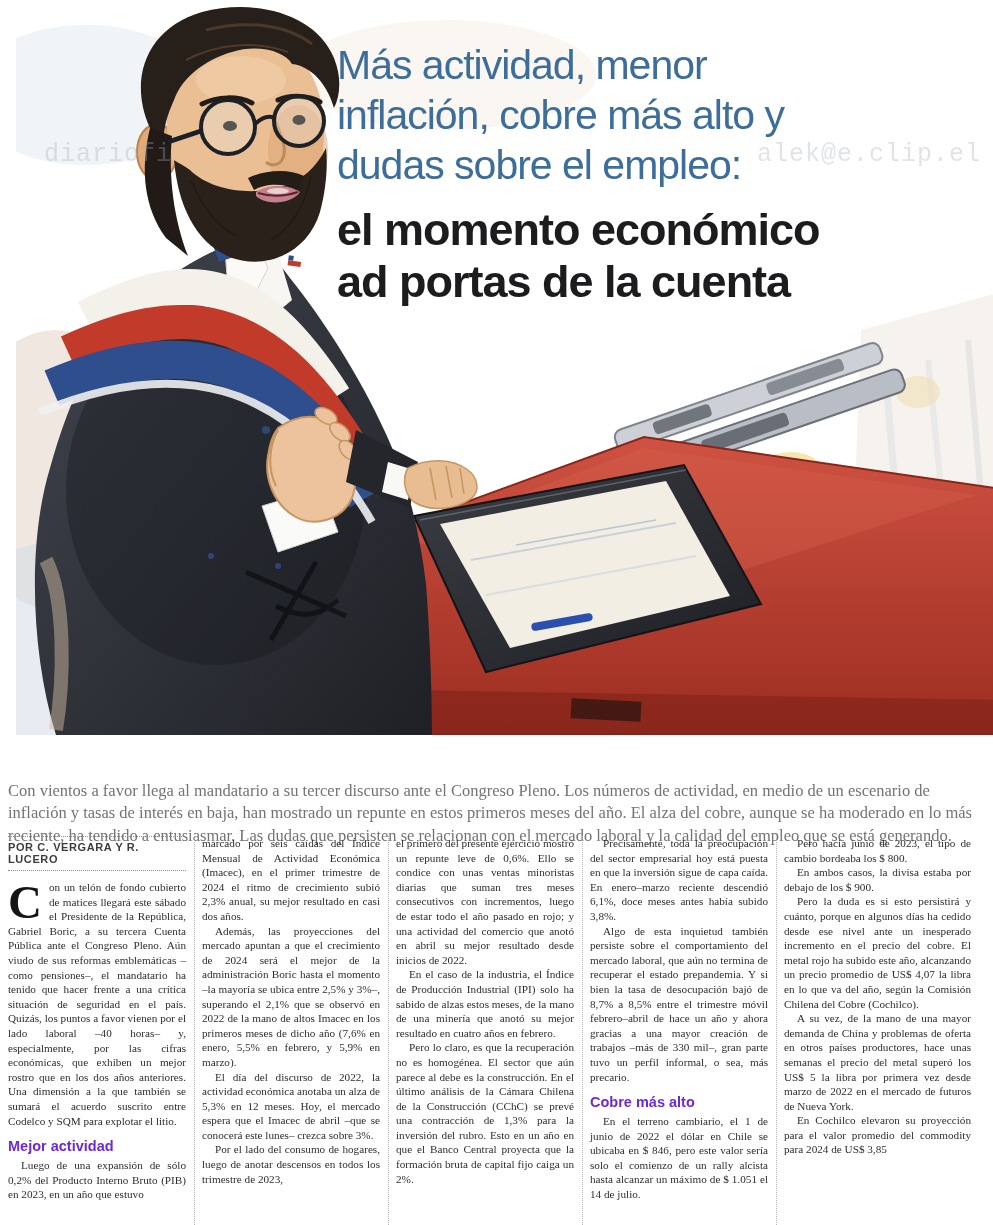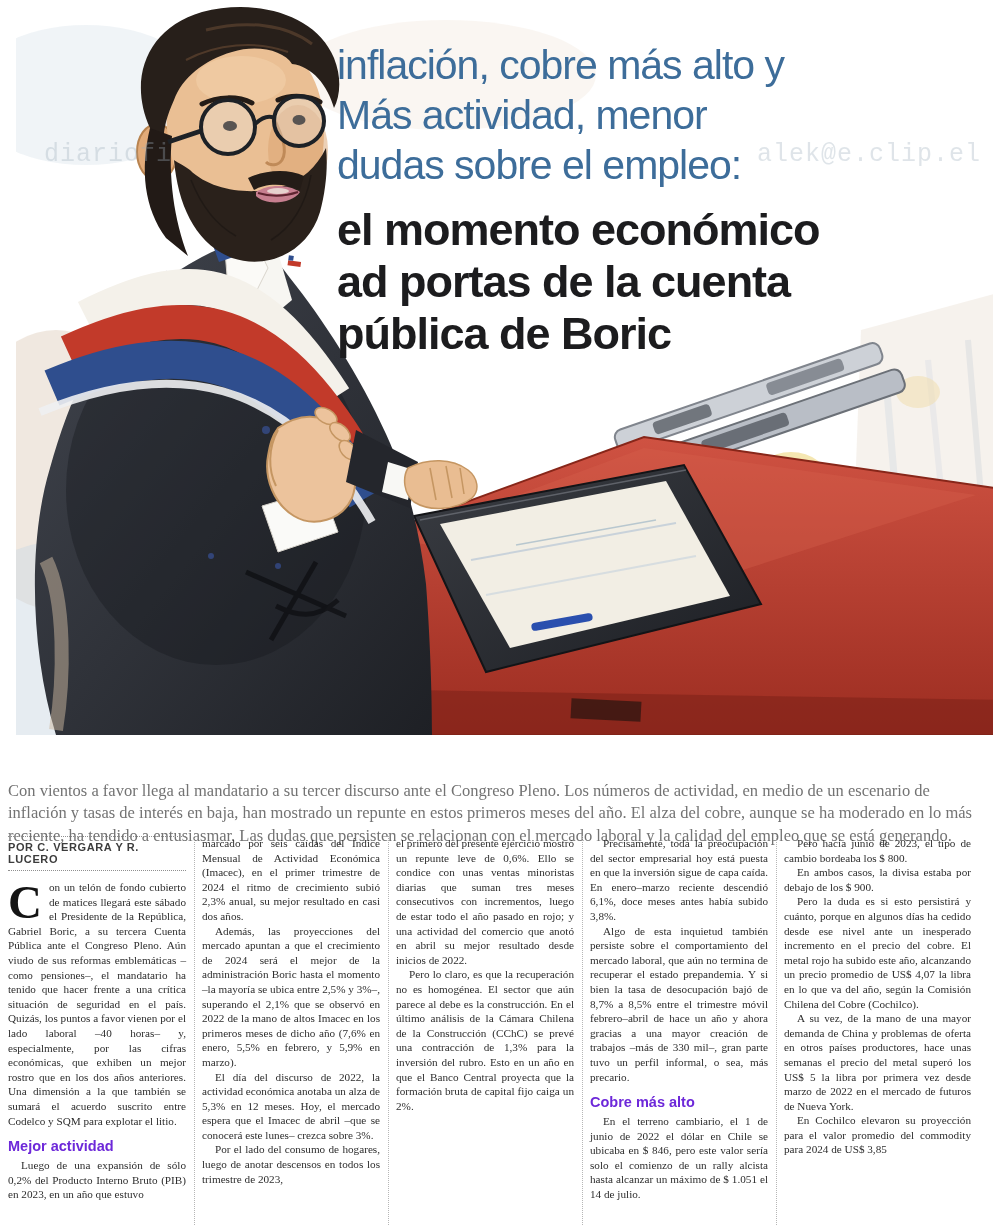--- a/index.html
+++ b/index.html
@@ -209,28 +209,27 @@
     </g>
   </svg>
   <div class="watermark">
     <span>diariofi</span>
     <span>alek@e.clip.el</span>
   </div>
 </div>
 
 <div class="headline">
   <div>
+    <div class="kicker-line">Más actividad, menor</div>
     <div class="kicker-line">inflación, cobre más alto y</div>
-    <div class="kicker-line">Más actividad, menor</div>
     <div class="kicker-line">dudas sobre el empleo:</div>
   </div>
   <div class="title-block">
     <div class="title-line">el momento económico</div>
     <div class="title-line">ad portas de la cuenta</div>
-    <div class="title-line">pública de Boric</div>
   </div>
 </div>
 
 <div class="lede">Con vientos a favor llega al mandatario a su tercer discurso ante el Congreso Pleno. Los números de actividad, en medio de un escenario de inflación y tasas de interés en baja, han mostrado un repunte en estos primeros meses del año. El alza del cobre, aunque se ha moderado en lo más reciente, ha tendido a entusiasmar. Las dudas que persisten se relacionan con el mercado laboral y la calidad del empleo que se está generando.</div>
 
 <div class="body-cols">
 
   <div class="col">
     <div class="byline">POR C. VERGARA Y R. LUCERO</div>
     <p><span class="dropcap">C</span><span>on un telón de fondo cubierto de matices llegará este sábado el Presidente de la República, Gabriel Boric, a su tercera Cuenta Pública ante el Congreso Pleno. Aún viudo de sus reformas emblemáticas –como pensiones–, el mandatario ha tenido que hacer frente a una crítica situación de seguridad en el país. Quizás, los puntos a favor vienen por el lado laboral –40 horas– y, especialmente, por las cifras económicas, que exhiben un mejor rostro que en los dos años anteriores. Una dimensión a la que también se sumará el acuerdo suscrito entre Codelco y SQM para explotar el litio.</span></p>
@@ -240,20 +239,21 @@
 
   <div class="col">
     <p>marcado por seis caídas del Índice Mensual de Actividad Económica (Imacec), en el primer trimestre de 2024 el ritmo de crecimiento subió 2,3% anual, su mejor resultado en casi dos años.</p>
     <p class="indent">Además, las proyecciones del mercado apuntan a que el crecimiento de 2024 será el mejor de la administración Boric hasta el momento –la mayoría se ubica entre 2,5% y 3%–, superando el 2,1% que se observó en 2022 de la mano de altos Imacec en los primeros meses de dicho año (7,6% en enero, 5,5% en febrero, y 5,9% en marzo).</p>
     <p class="indent">El día del discurso de 2022, la actividad económica anotaba un alza de 5,3% en 12 meses. Hoy, el mercado espera que el Imacec de abril –que se conocerá este lunes– crezca sobre 3%.</p>
     <p class="indent">Por el lado del consumo de hogares, luego de anotar descensos en todos los trimestre de 2023,</p>
   </div>
 
   <div class="col">
     <p>el primero del presente ejercicio mostró un repunte leve de 0,6%. Ello se condice con unas ventas minoristas diarias que suman tres meses consecutivos con incrementos, luego de estar todo el año pasado en rojo; y una actividad del comercio que anotó en abril su mejor resultado desde inicios de 2022.</p>
+    <p class="indent">En el caso de la industria, el Índice de Producción Industrial (IPI) solo ha sabido de alzas estos meses, de la mano de una minería que anotó su mejor resultado en cuatro años en febrero.</p>
     <p class="indent">Pero lo claro, es que la recuperación no es homogénea. El sector que aún parece al debe es la construcción. En el último análisis de la Cámara Chilena de la Construcción (CChC) se prevé una contracción de 1,3% para la inversión del rubro. Esto en un año en que el Banco Central proyecta que la formación bruta de capital fijo caiga un 2%.</p>
   </div>
 
   <div class="col">
     <p class="indent">Precisamente, toda la preocupación del sector empresarial hoy está puesta en que la inversión sigue de capa caída. En enero–marzo reciente descendió 6,1%, doce meses antes había subido 3,8%.</p>
     <p class="indent">Algo de esta inquietud también persiste sobre el comportamiento del mercado laboral, que aún no termina de recuperar el estado prepandemia. Y si bien la tasa de desocupación bajó de 8,7% a 8,5% entre el trimestre móvil febrero–abril de hace un año y ahora gracias a una mayor creación de trabajos –más de 330 mil–, gran parte tuvo un perfil informal, o sea, más precario.</p>
     <div class="subhead">Cobre más alto</div>
     <p class="indent">En el terreno cambiario, el 1 de junio de 2022 el dólar en Chile se ubicaba en $ 846, pero este valor sería solo el comienzo de un rally alcista hasta alcanzar un máximo de $ 1.051 el 14 de julio.</p>
   </div>
 

